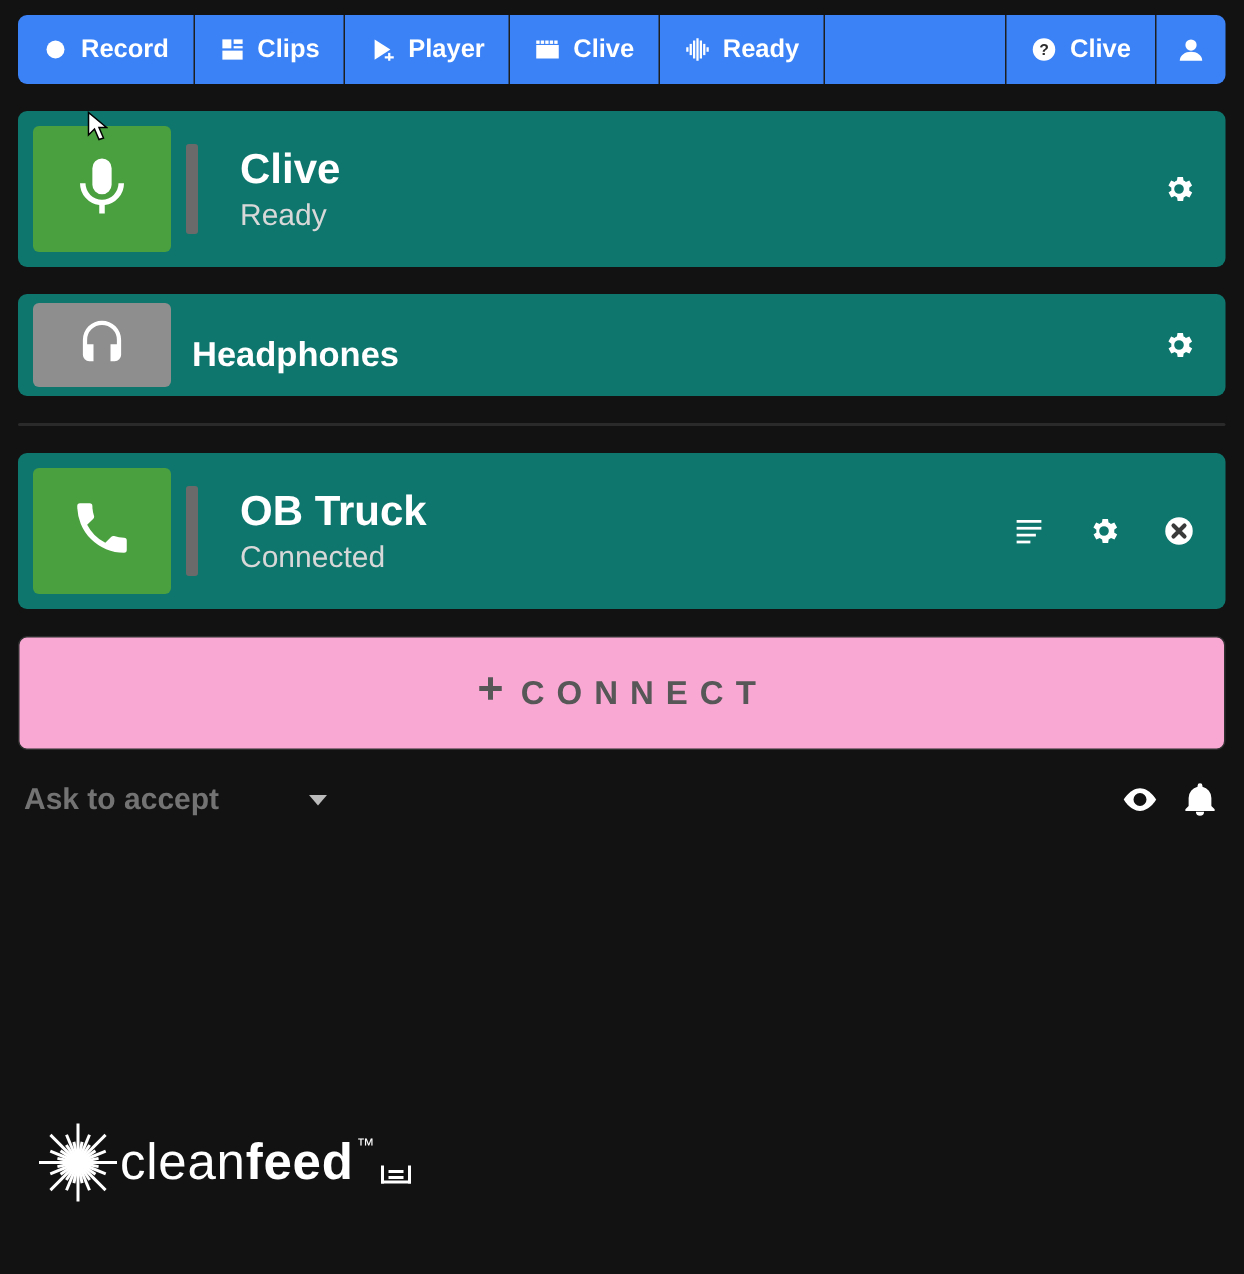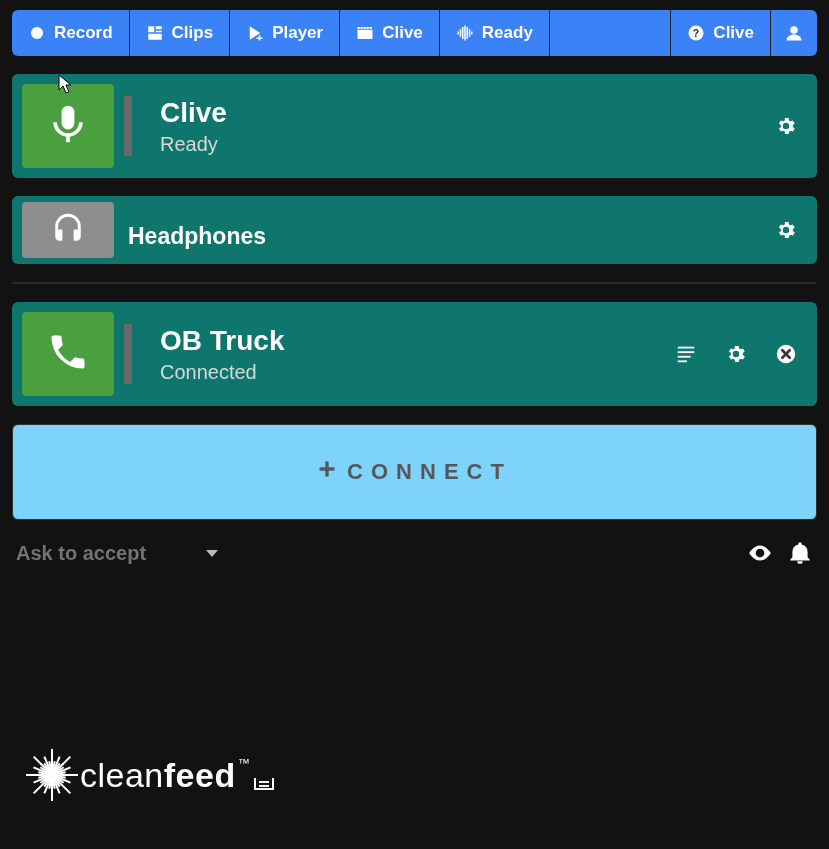--- a/index.html
+++ b/index.html
@@ -74,24 +74,24 @@
 
   .row .actions { display:flex; align-items:center; gap: 28px; }
   .row .actions .ico { width:22px; height:22px; cursor:pointer; }
   .row .actions .ico svg { width:22px; height:22px; fill:#fff; }
 
   .divider { height:2px; background:#2a2a2a; margin: 0 0 18px 0; border-radius:1px;}
 
   
   .connect {
     margin: 0 12px;
-    height: 96px;
+    height: 76px;
     border: 1px solid #2f2f2f;
     border-radius: 6px;
-    background: #7dd3fc;
+    background: #f9a8d4;
     display:flex; align-items:center; justify-content:center;
     gap: 10px;
     color: #575757;
     font-size: 22px;
     font-weight: 700;
     letter-spacing: 8px;
     cursor:pointer;
   }
   .connect svg { width:20px; height:20px; fill:#575757; }
 

